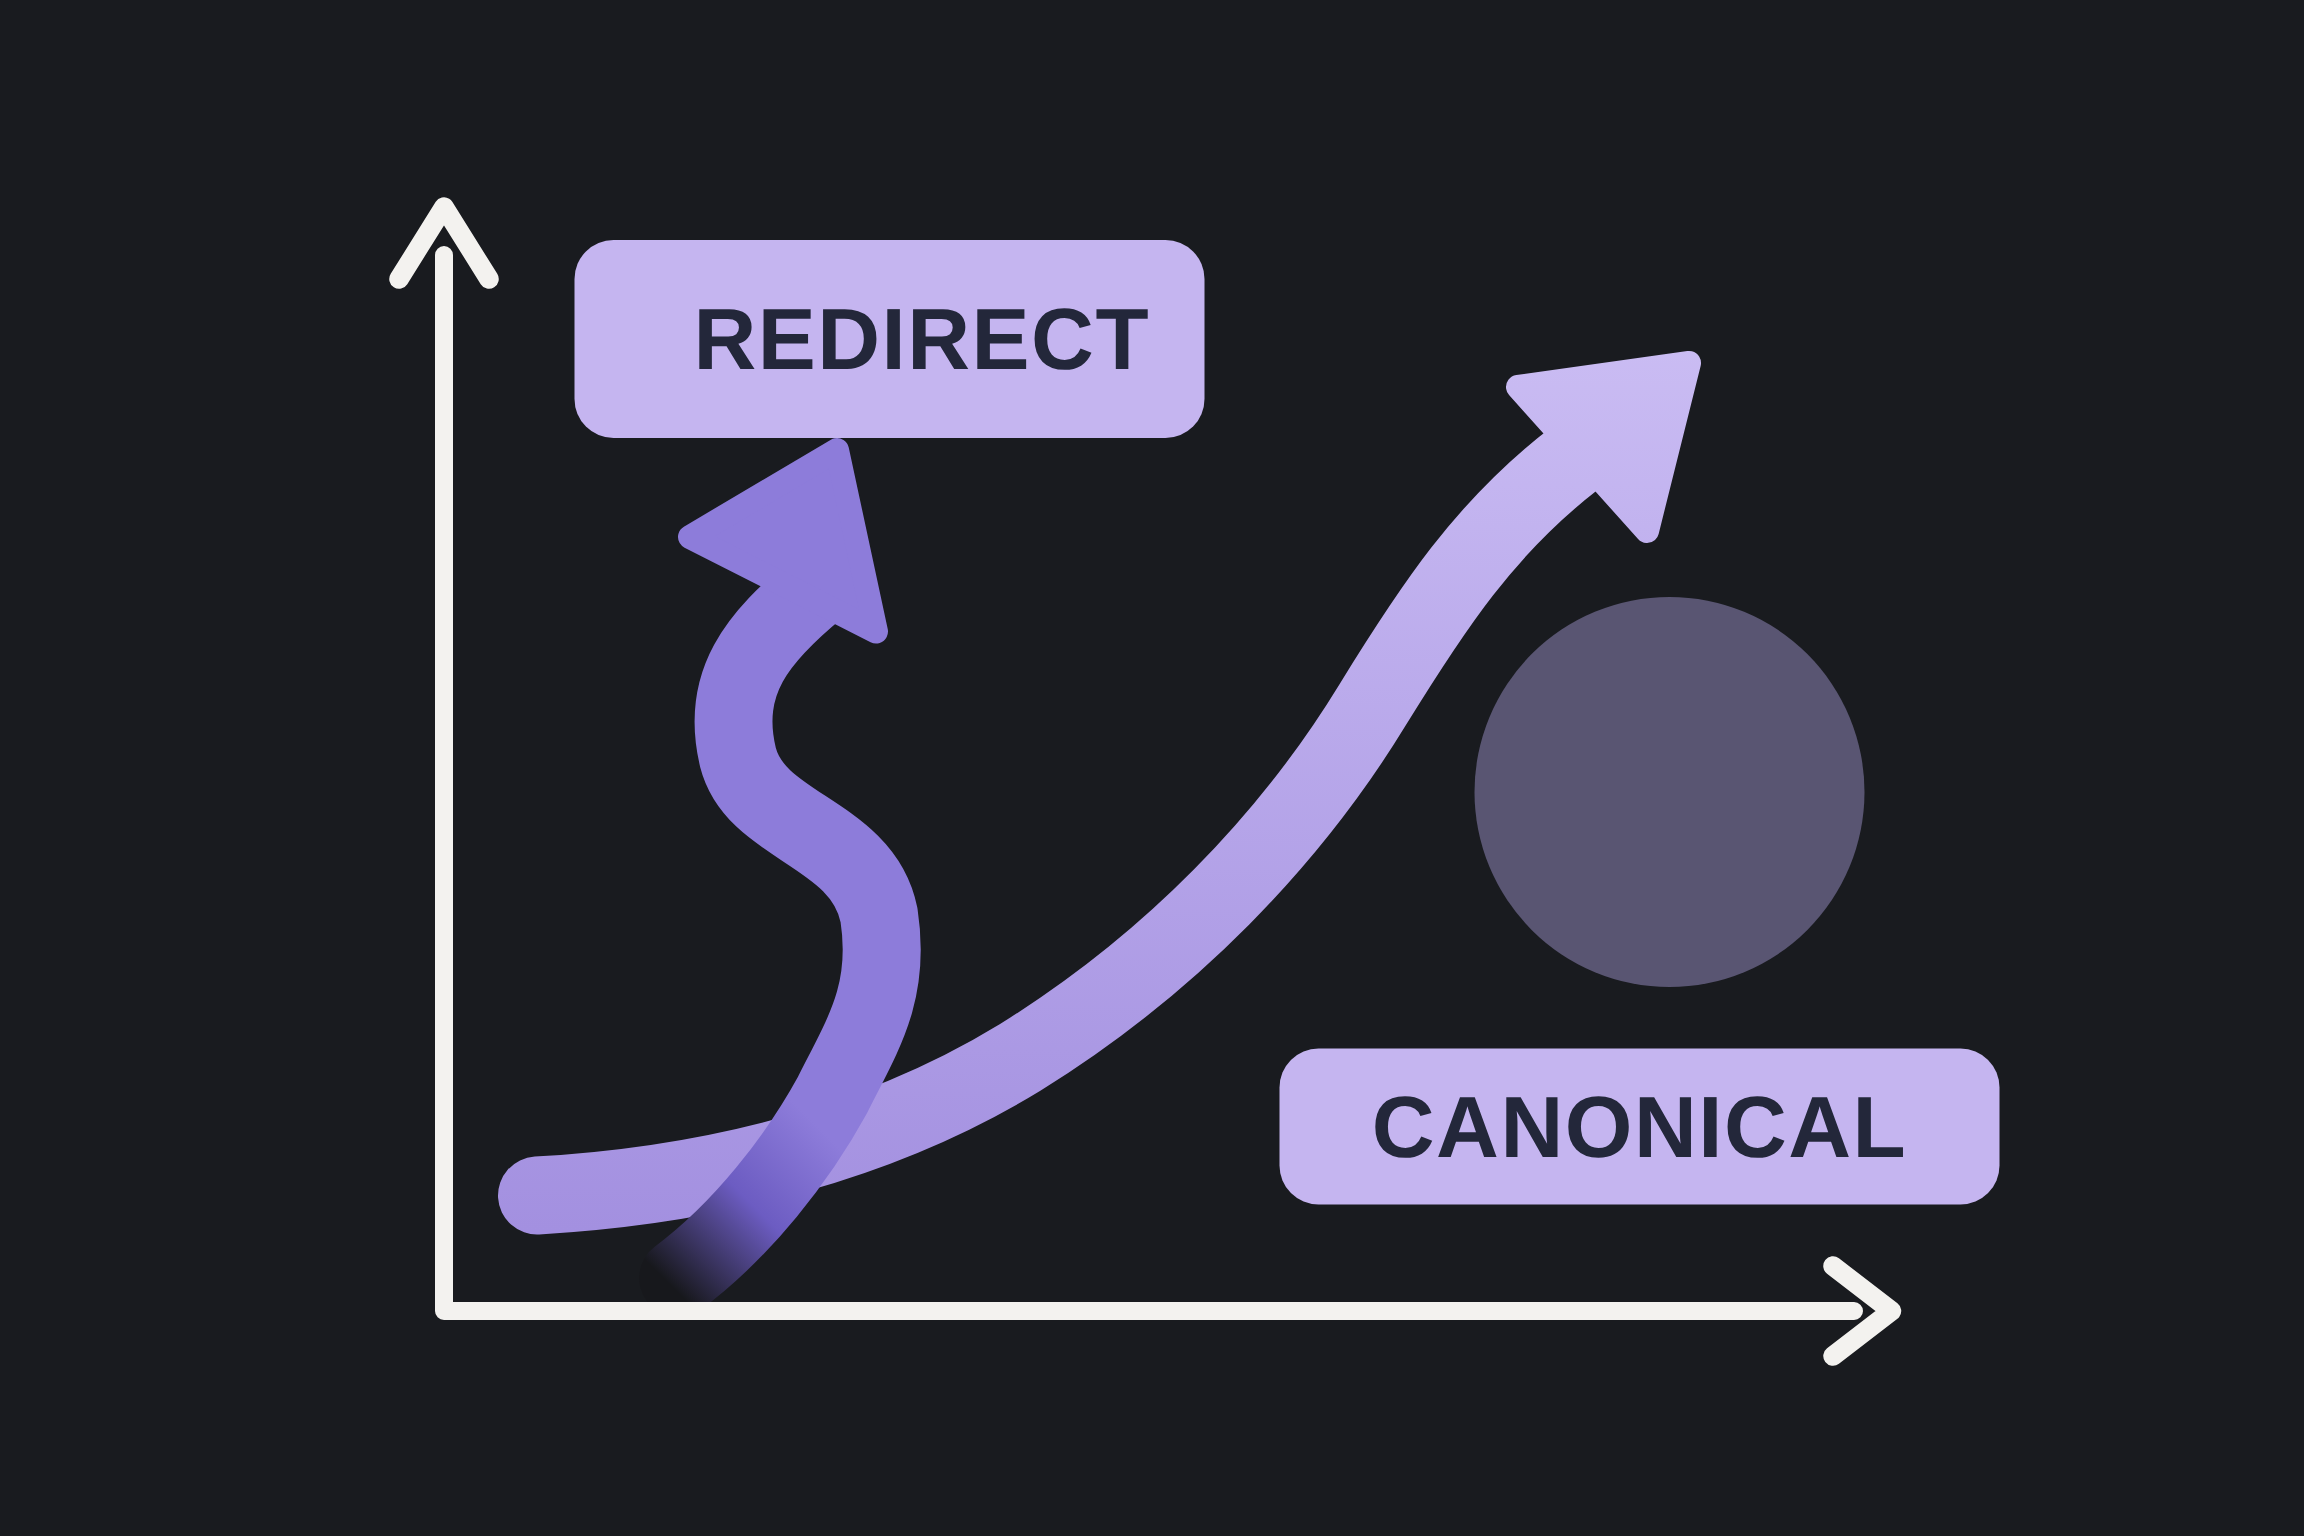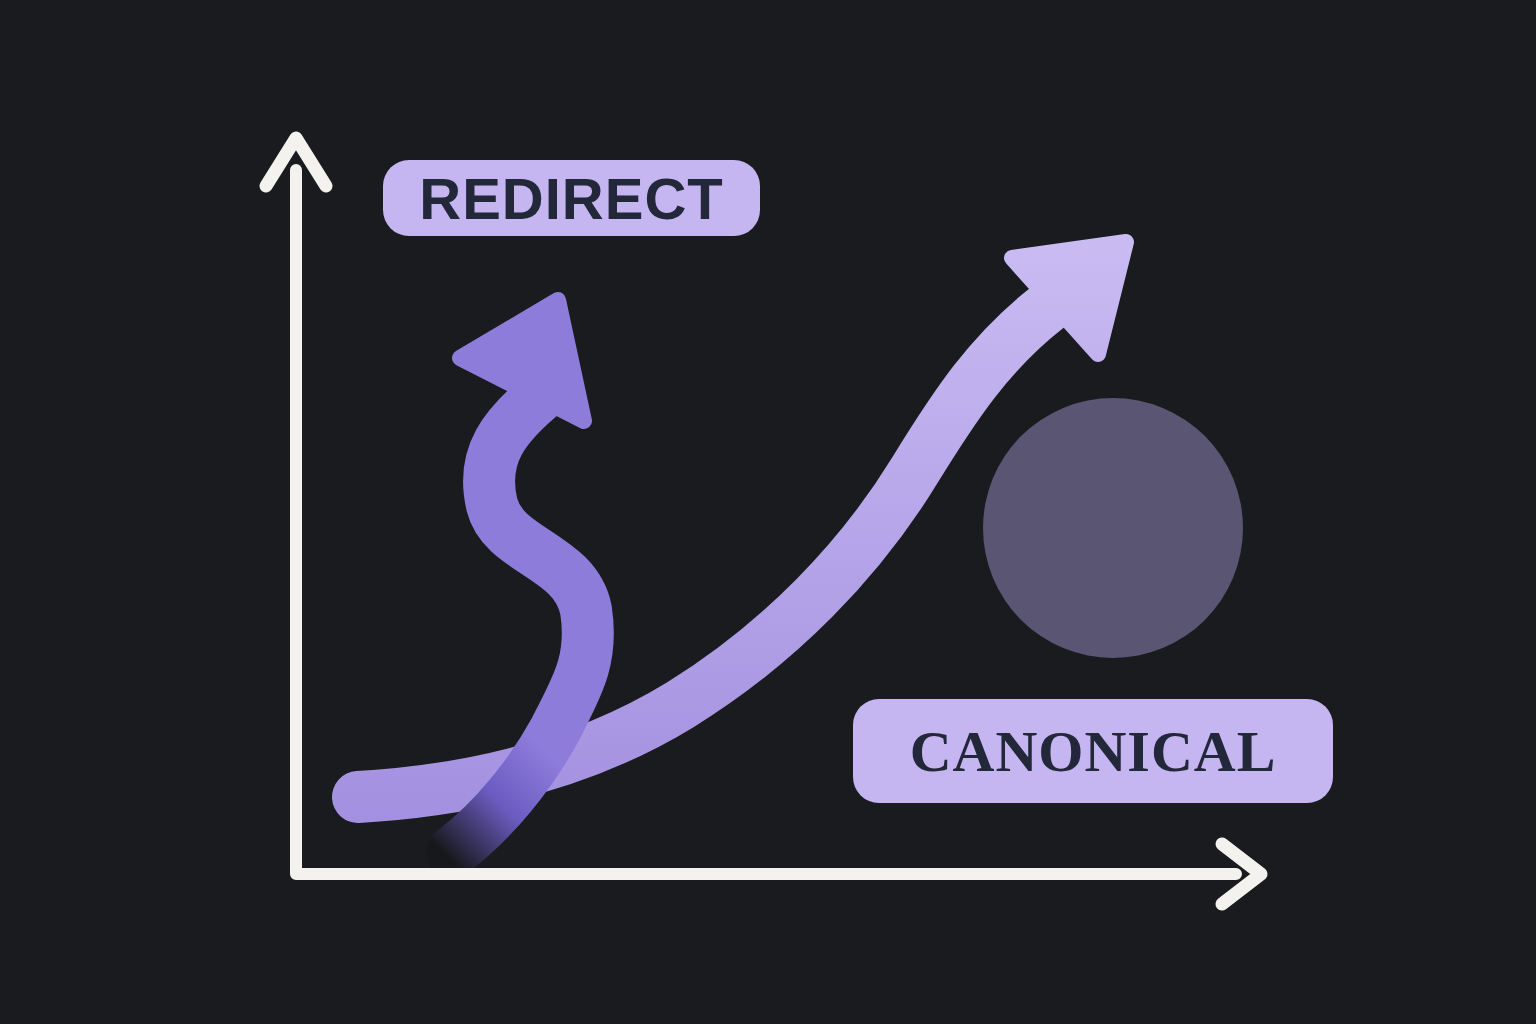--- a/index.html
+++ b/index.html
@@ -16,22 +16,22 @@
   .stage svg { position: absolute; left: 0; top: 0; }
   .badge {
     position: absolute;
     display: flex; align-items: center; justify-content: center;
     border-radius: 26px;
     font-weight: 700;
     font-size: 58px;
     letter-spacing: 1px;
     font-family: "Liberation Sans", sans-serif;
   }
-  .badge-redirect { left: 383px; top: 160px; width: 377px; height: 76px; }
-  .badge-canonical { left: 853px; top: 699px; width: 480px; height: 104px; font-family: Liberation Serif, serif; }
+  .badge-redirect { left: 383px; top: 160px; width: 377px; height: 132px; padding-left: 43px; }
+  .badge-canonical { left: 853px; top: 699px; width: 480px; height: 104px; }
   .vs {
     position: absolute;
     left: 662px; top: 384px;
     font-weight: 700;
     font-size: 128px;
     letter-spacing: -4px;
     line-height: 1;
     font-family: "Liberation Sans", sans-serif;
   }
 </style>

